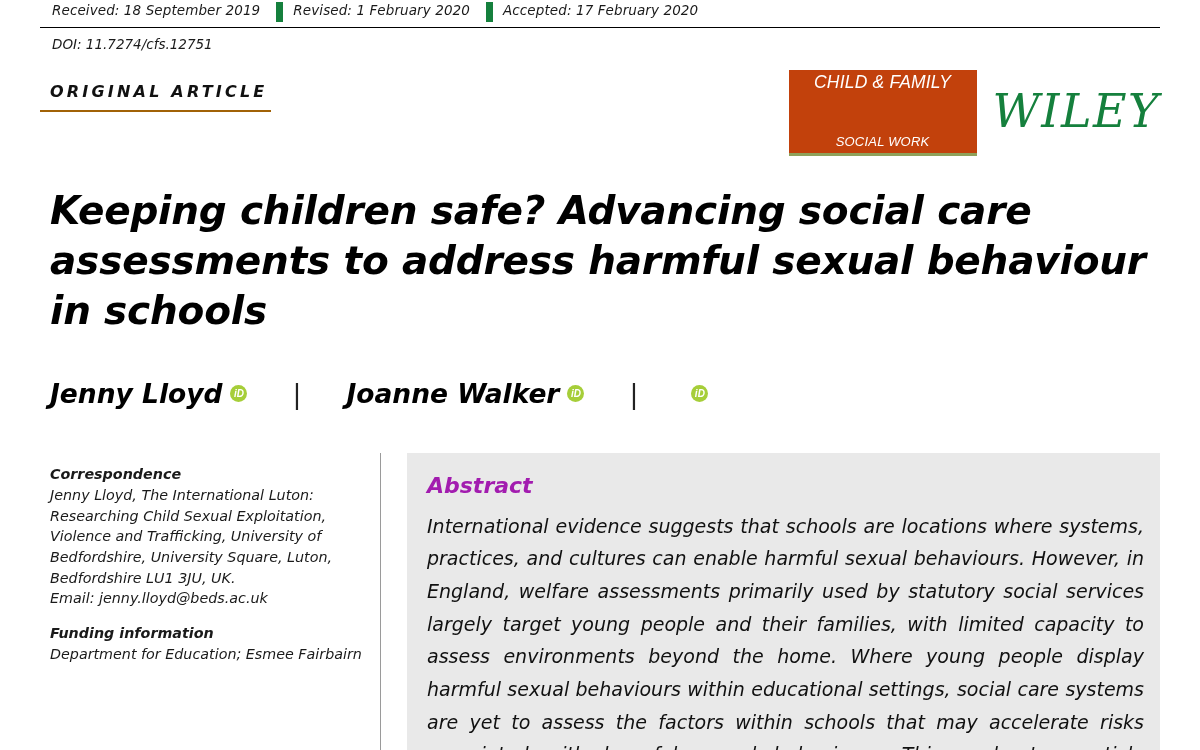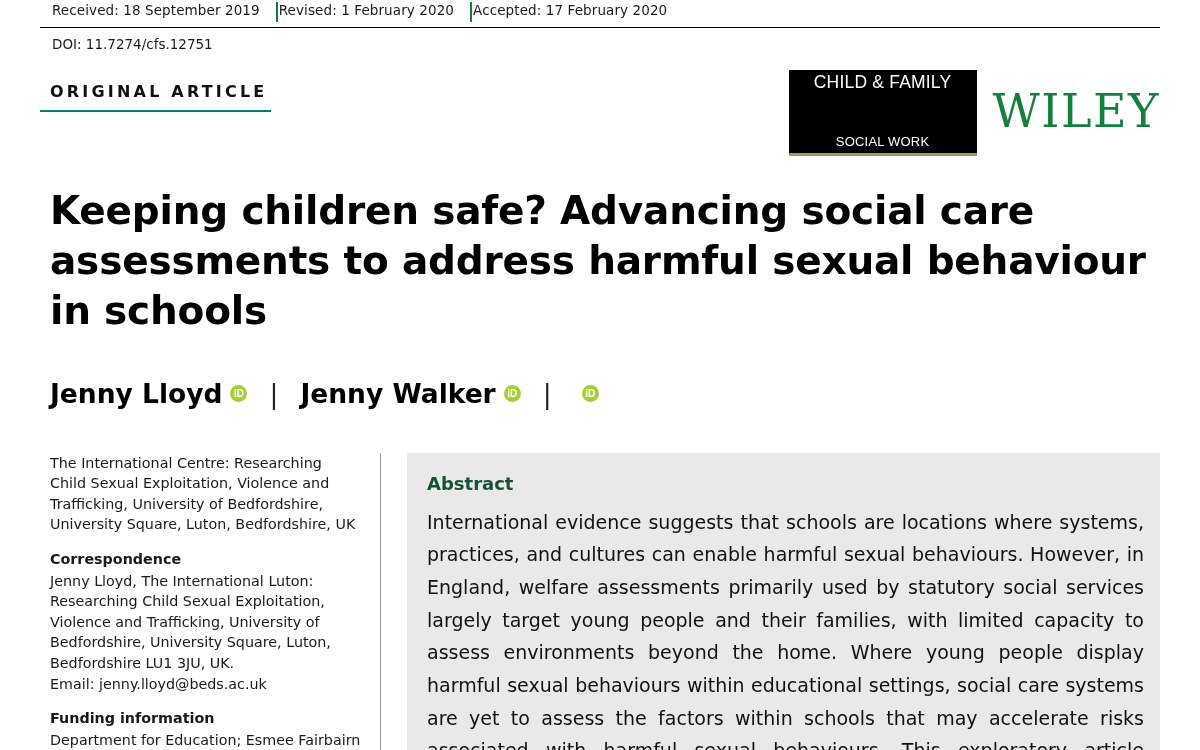--- a/index.html
+++ b/index.html
@@ -14,41 +14,42 @@
     font-family: "DejaVu Sans", sans-serif;
     color: #000;
     position: relative;
     overflow: hidden;
   }
   .page {
     position: relative;
     width: 1200px;
     height: 625px;
     padding: 0 40px;
+    font-style: italic;
   }
 
   
   .history-bar {
     margin-top: 0;
     padding-top: 2px;
     border-bottom: 1px solid #000;
     display: flex;
     align-items: flex-start;
     height: 28px;
   }
   .history-item {
     font-size: 13.5px;
     color: #1a1a1a;
     padding: 0 16px 4px 12px;
     letter-spacing: 0.1px;
     white-space: nowrap;
   }
   .history-item + .history-item {
-    border-left: 2px solid #15803d;
-    padding-left: 1px;
+    border-left: 7px solid #15803d;
+    padding-left: 10px;
   }
 
   .doi {
     font-size: 13.5px;
     color: #1a1a1a;
     padding: 8px 0 0 12px;
   }
 
   
   .type-row {
@@ -56,31 +57,31 @@
     margin-top: 30px;
     height: 56px;
   }
   .article-type {
     display: inline-block;
     font-size: 16px;
     font-weight: bold;
     letter-spacing: 3.2px;
     color: #111;
     padding: 0 4px 9px 10px;
-    border-bottom: 2px solid #0f766e;
+    border-bottom: 2px solid #a16207;
   }
   .logos {
     position: absolute;
     right: 0;
     top: -12px;
     display: flex;
     align-items: center;
   }
   .journal-logo {
-    background: #000000;
+    background: #c2410c;
     color: #ffffff;
     text-align: center;
     padding: 4px 8px 5px 8px;
     line-height: 1.02;
     width: 188px;
     border-bottom: 3px solid #8fa15a;
   }
   .journal-logo .l1 {
     font-family: "Liberation Sans", sans-serif;
     font-size: 17.5px;
@@ -117,20 +118,21 @@
   }
 
   
   .authors {
     margin: 42px 10px 0 10px;
     display: flex;
     align-items: center;
     font-size: 26.5px;
     font-weight: bold;
     color: #000;
+    gap: 23px;
   }
   .author {
     display: flex;
     align-items: center;
   }
   .orcid {
     display: inline-block;
     width: 17px;
     height: 17px;
     border-radius: 50%;
@@ -179,24 +181,24 @@
     width: 1px;
     background: #9a9a9a;
     margin-right: 26px;
   }
   .abstract-box {
     flex: 1;
     background: #e9e9e9;
     padding: 20px 16px 18px 20px;
   }
   .abstract-title {
-    font-size: 18px;
+    font-size: 22px;
     font-weight: bold;
     margin: 0 0 12px 0;
-    color: #14532d;
+    color: #a21caf;
   }
   .abstract-text {
     font-size: 19px;
     line-height: 1.72;
     text-align: justify;
     margin: 0;
     color: #111;
     hyphens: auto;
   }
 </style>
@@ -226,34 +228,31 @@
 
   <h1 class="title">Keeping children safe? Advancing social care assessments to address harmful sexual behaviour in schools</h1>
 
   <div class="authors">
     <span class="author">
       <span>Jenny Lloyd</span>
       <span class="orcid"></span>
     </span>
     <span class="sep">|</span>
     <span class="author">
-      <span>Jenny Walker</span>
+      <span>Joanne Walker</span>
       <span class="orcid"></span>
     </span>
     <span class="sep">|</span>
     <span class="author">
       <span class="orcid"></span>
     </span>
   </div>
 
   <div class="body-row">
     <div class="left-col">
-      <div class="block">
-        <p>The International Centre: Researching Child Sexual Exploitation, Violence and Trafficking, University of Bedfordshire, University Square, Luton, Bedfordshire, UK</p>
-      </div>
       <div class="block">
         <p class="heading">Correspondence</p>
         <p>Jenny Lloyd, The International Luton: Researching Child Sexual Exploitation, Violence and Trafficking, University of Bedfordshire, University Square, Luton, Bedfordshire LU1 3JU, UK.</p>
         <p>Email: jenny.lloyd@beds.ac.uk</p>
       </div>
       <div class="block">
         <p class="heading">Funding information</p>
         <p>Department for Education; Esmee Fairbairn</p>
       </div>
     </div>

